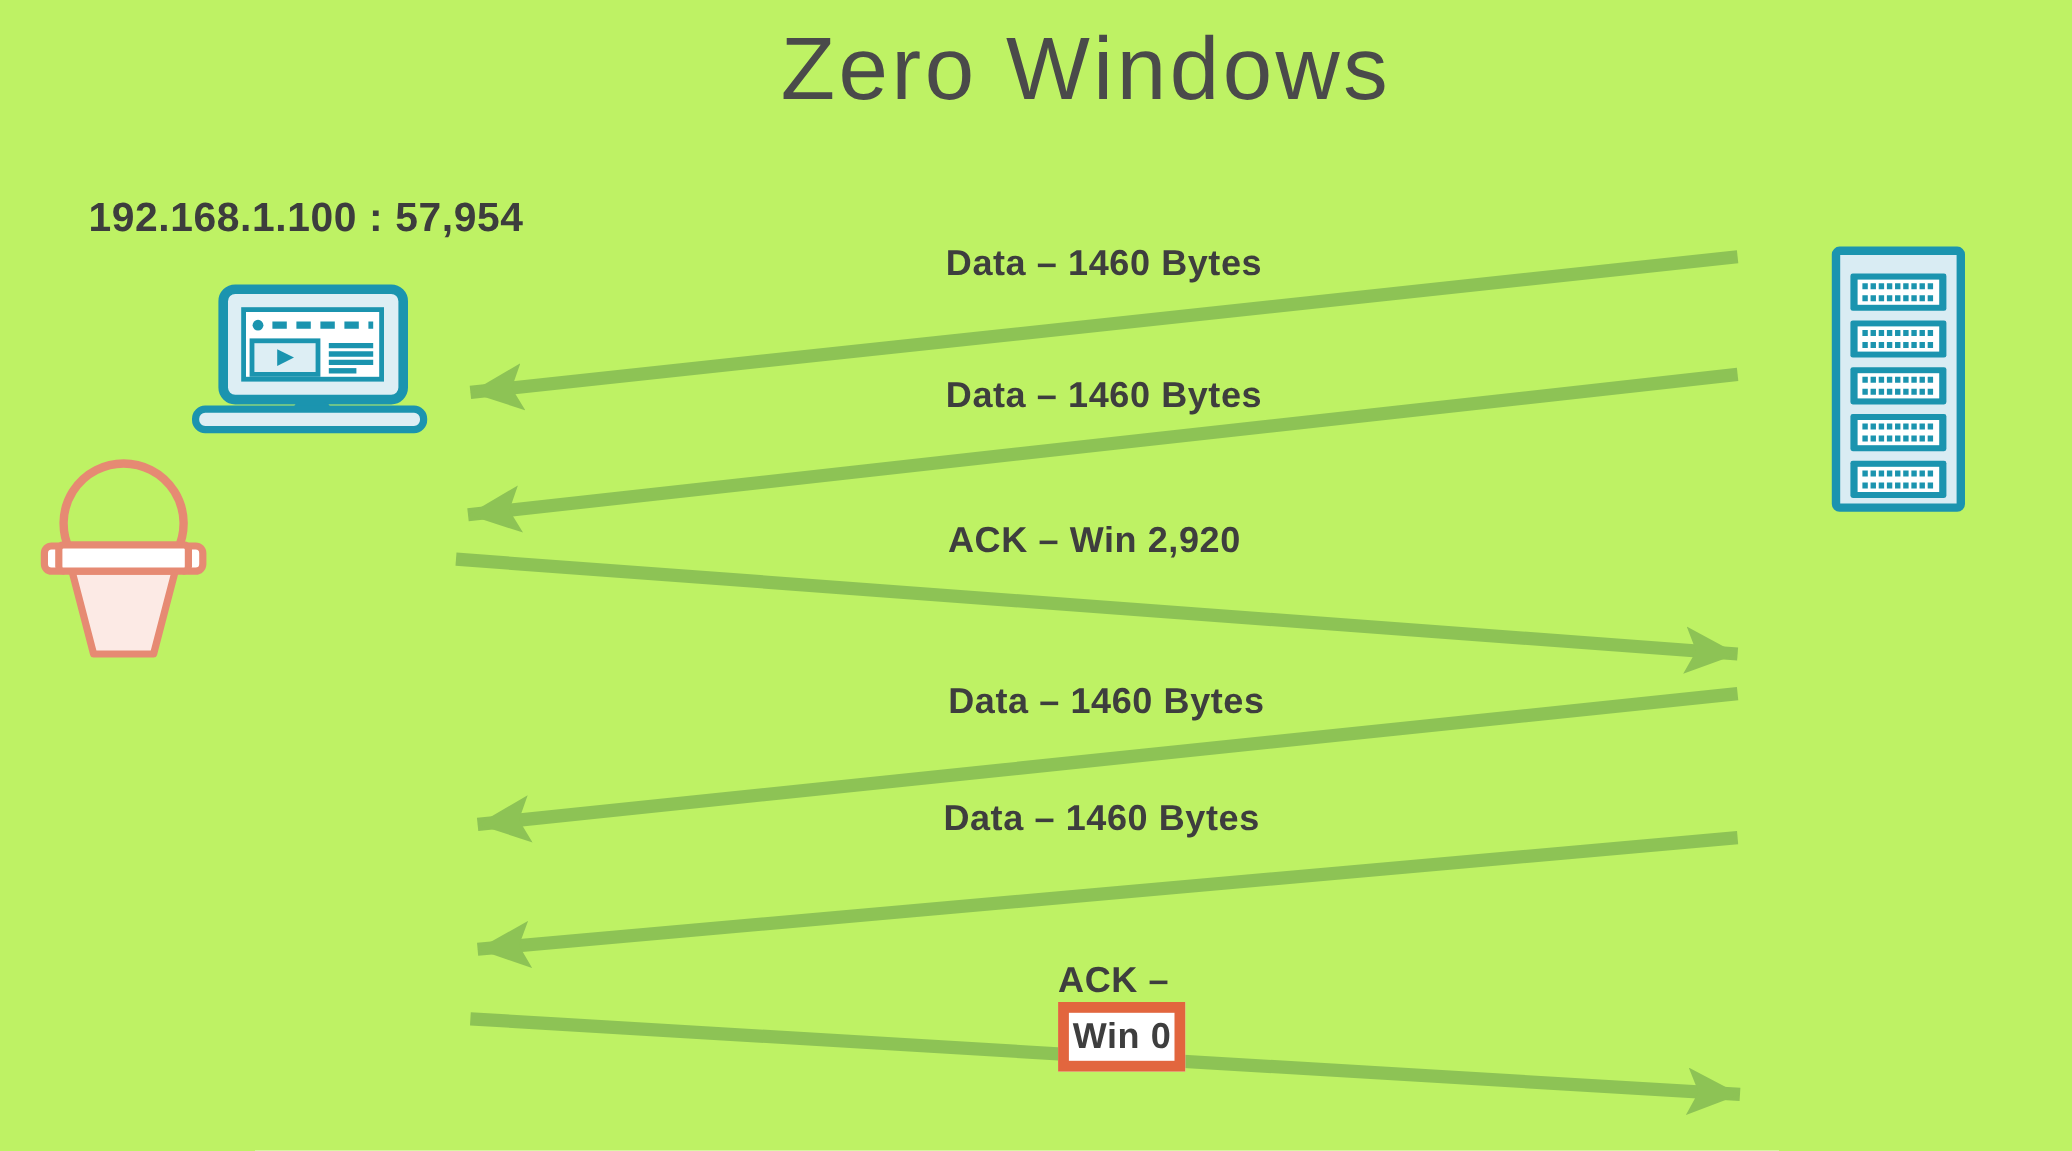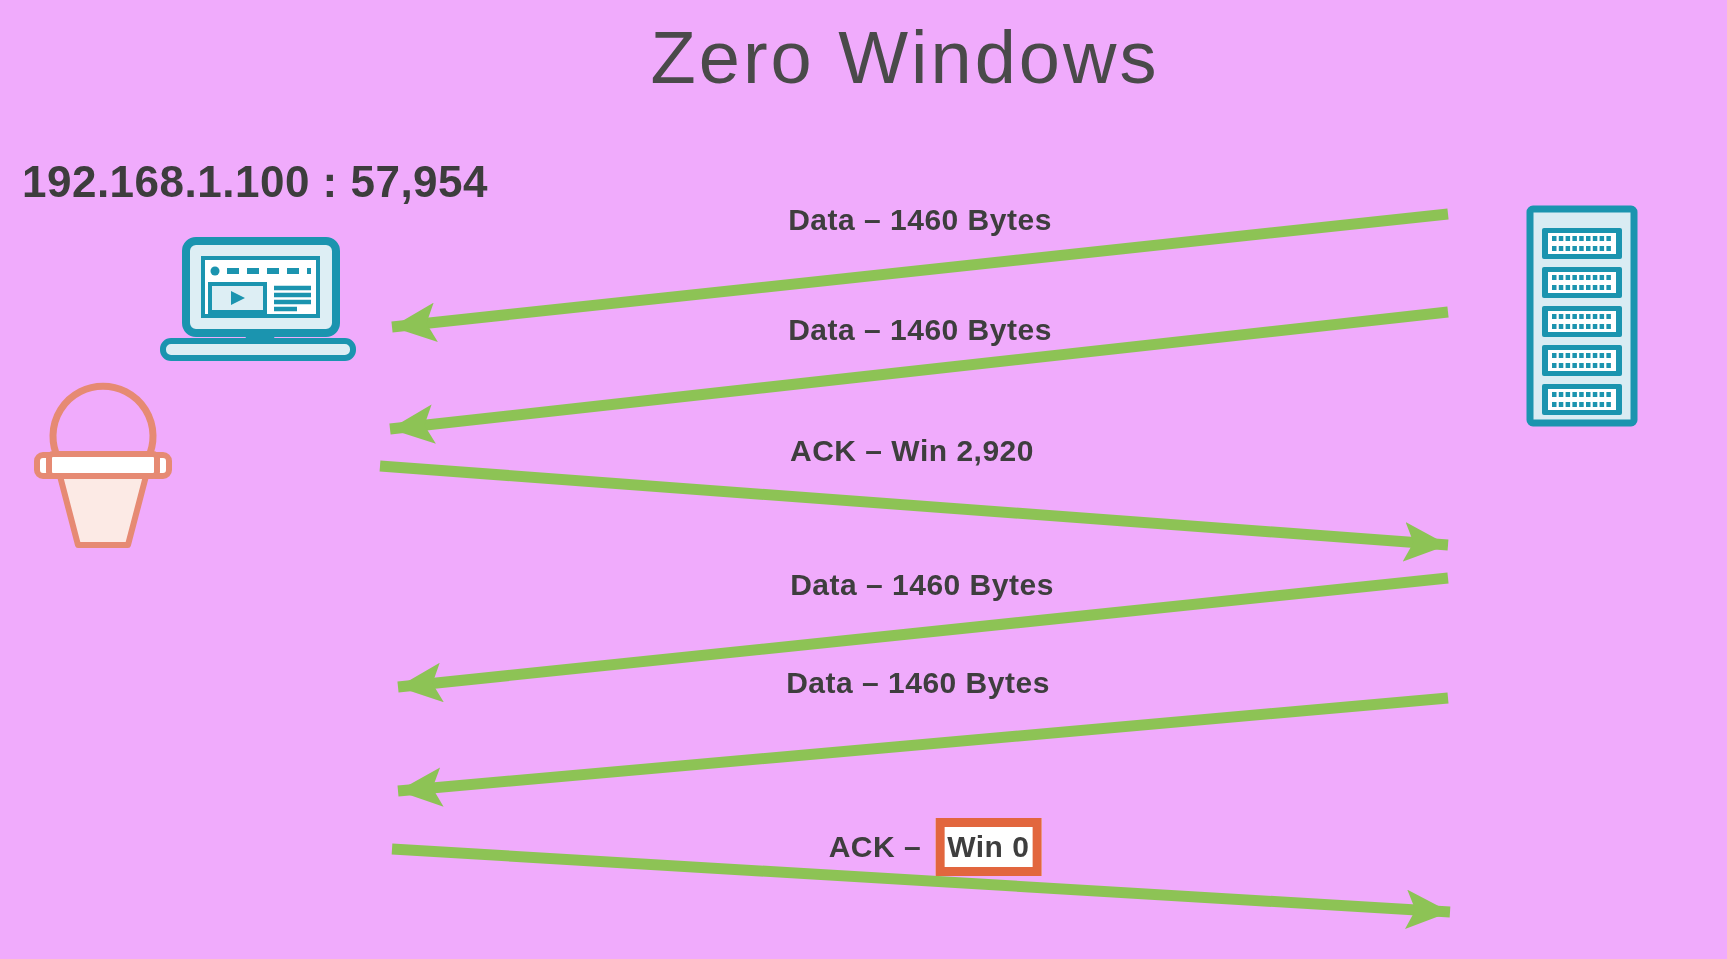--- a/index.html
+++ b/index.html
@@ -1,45 +1,45 @@
 <!DOCTYPE html>
 <html><head>
 <meta charset="utf-8">
 <style>
   html,body{margin:0;padding:0;background:#ffffff;}
   #stage{
     position:relative;
     width:1727px;height:959px;
-    background:#f0abfc;
+    background:#bef264;
     font-family:"Liberation Sans","DejaVu Sans",sans-serif;
     overflow:hidden;
   }
   .abs{position:absolute;}
   .center{transform:translate(-50%,-50%);}
   #title{
     left:905px;top:57px;
     font-size:74px;font-weight:300;color:#4a4a4a;
     letter-spacing:3px;white-space:nowrap;
   }
   .endpoint-label{
-    font-size:44px;font-weight:700;color:#3d3d3d;
+    font-size:34px;font-weight:700;color:#3d3d3d;
     letter-spacing:0.5px;white-space:nowrap;
   }
   #client-label{left:255px;top:182px;}
   #server-label{left:1562px;top:167px;}
   .msg-label{
     font-size:30px;font-weight:700;color:#3e3e3e;
     letter-spacing:0.5px;white-space:nowrap;
   }
   #msg-0{left:920px;top:220px;}
   #msg-1{left:920px;top:330px;}
   #msg-2{left:912px;top:441px;margin-top:10px;}
   #msg-3{left:922px;top:585px;}
   #msg-4{left:918px;top:683px;}
-  #msg-5{left:935px;top:847px;display:flex;align-items:center;}
+  #msg-5{left:935px;top:847px;display:flex;align-items:center;flex-direction:column;}
   #msg-5 .prefix{margin-right:14px;}
   .win-zero-box{
     border:9px solid #e2663e;
     padding:3px 3px;
     background:#ffffff;
   }
   svg{position:absolute;left:0;top:0;}
 </style>
 </head>
 <body>

